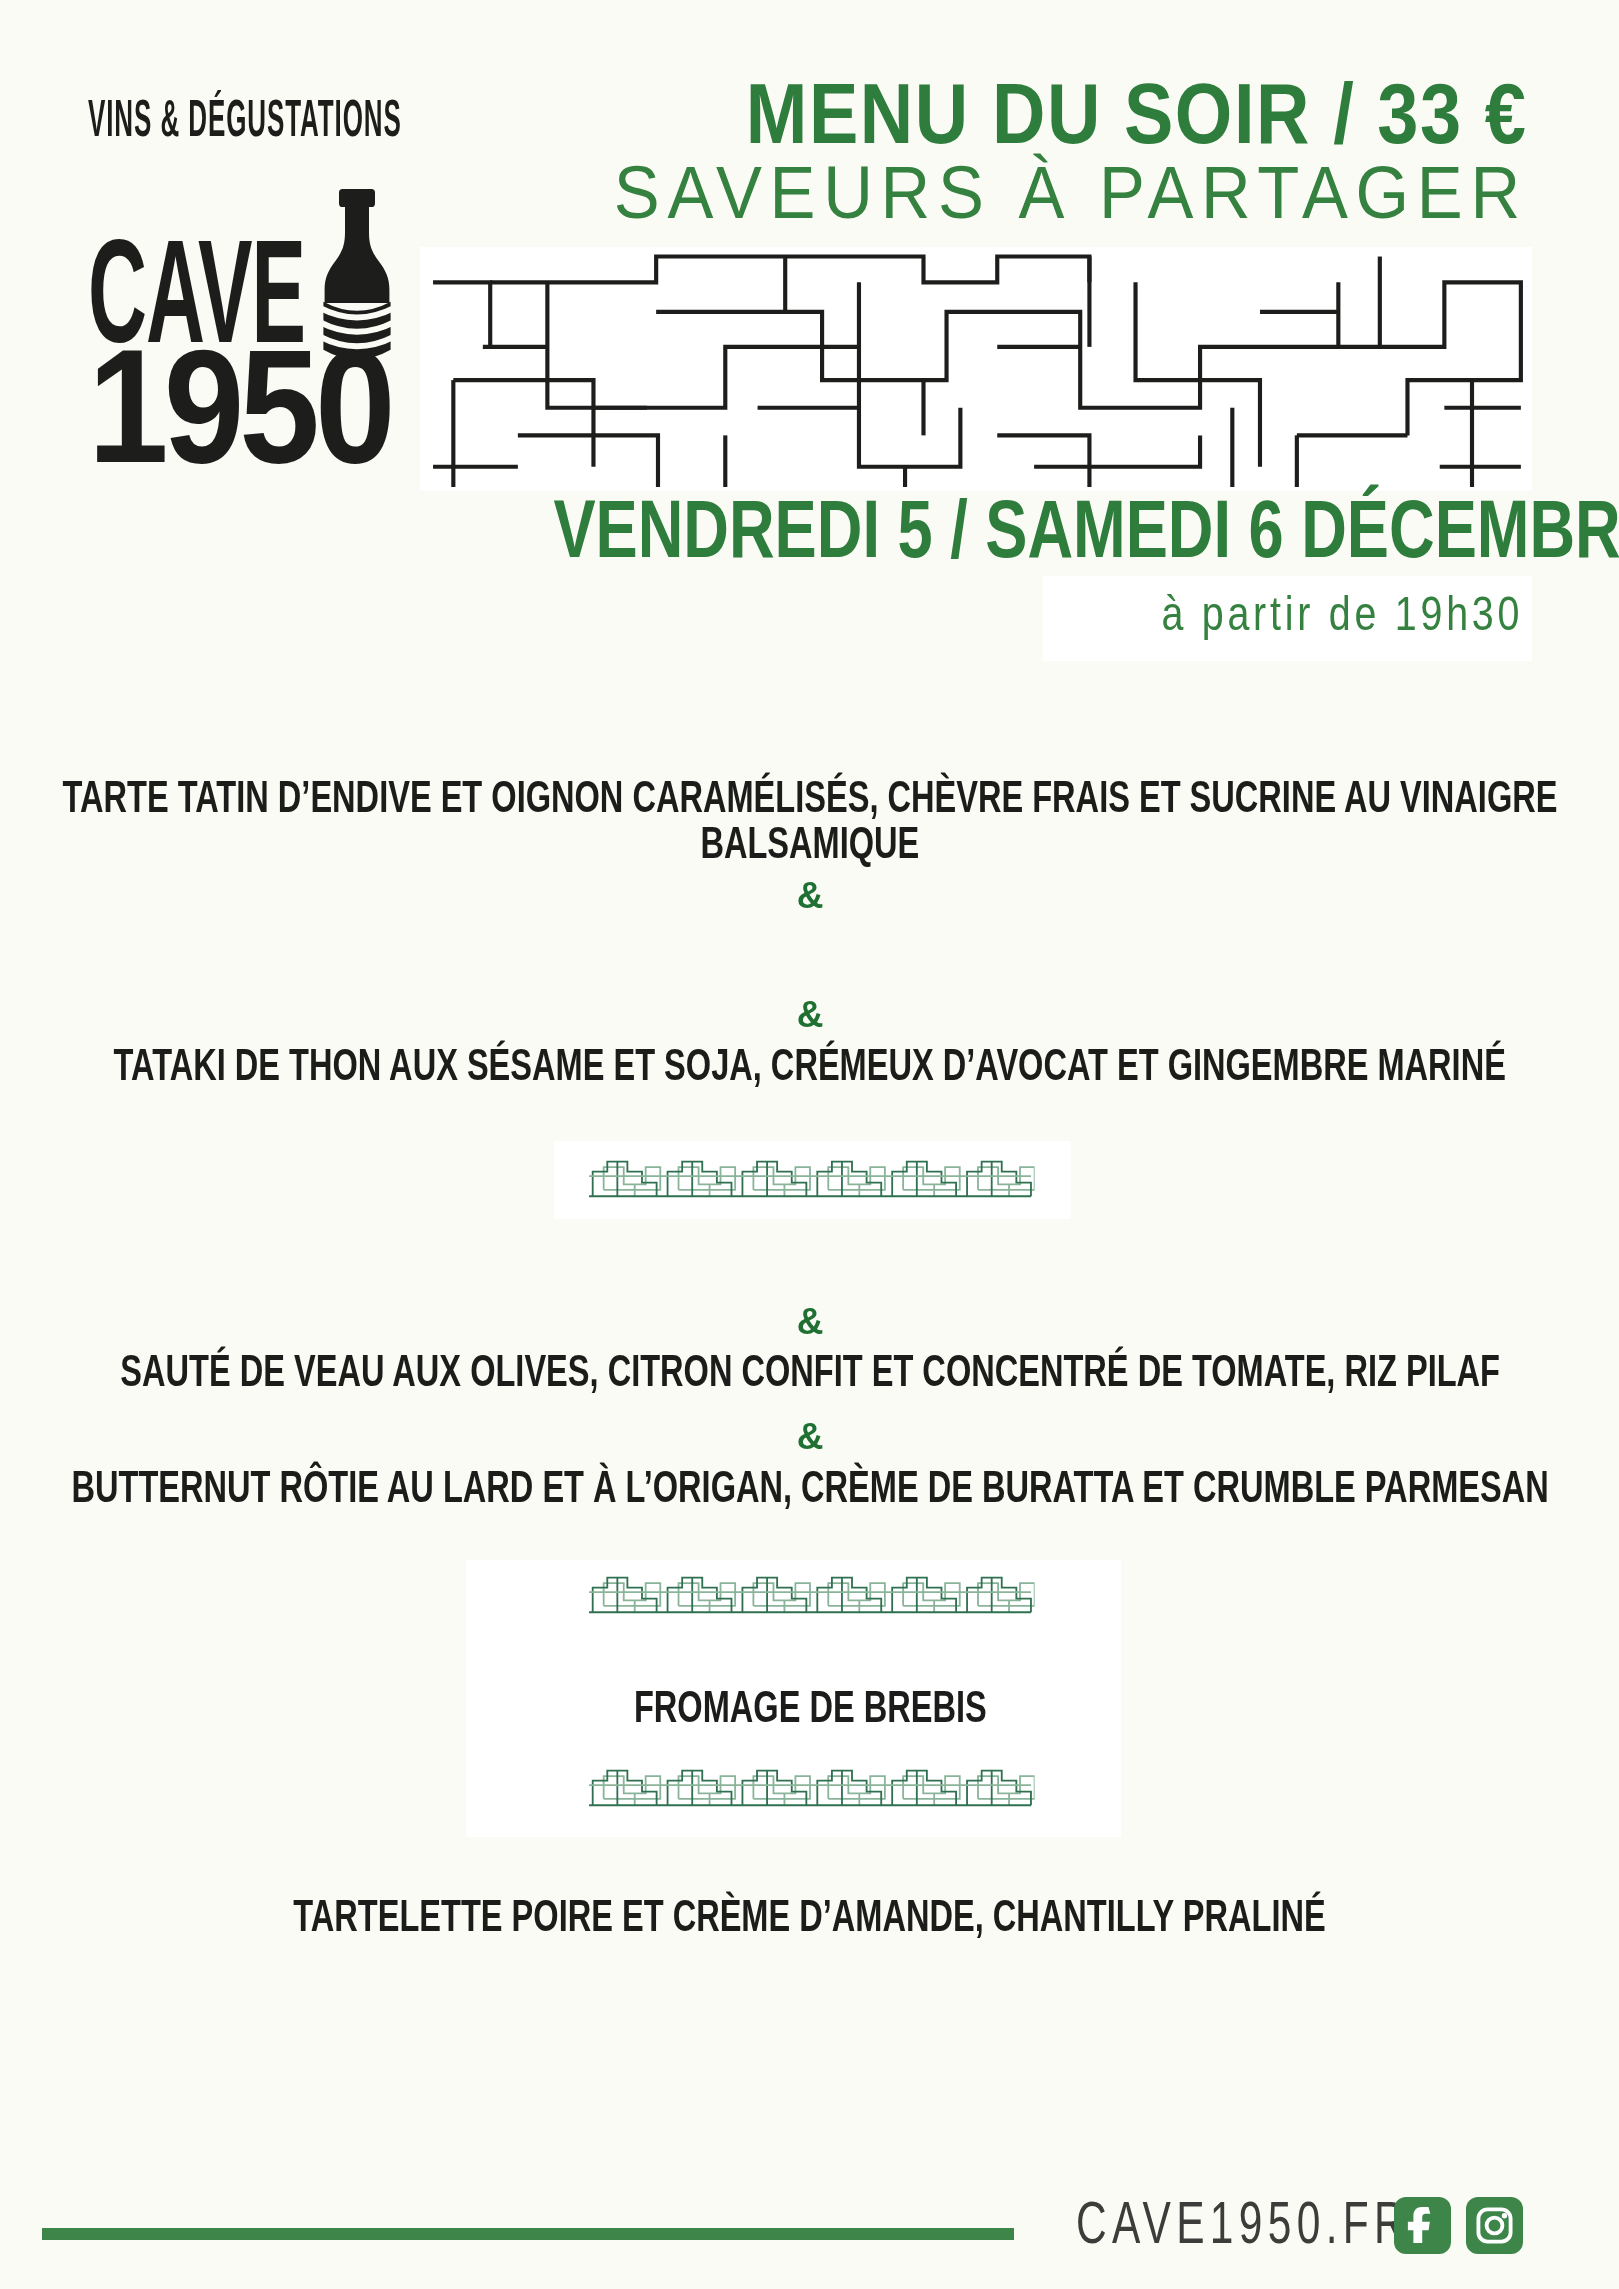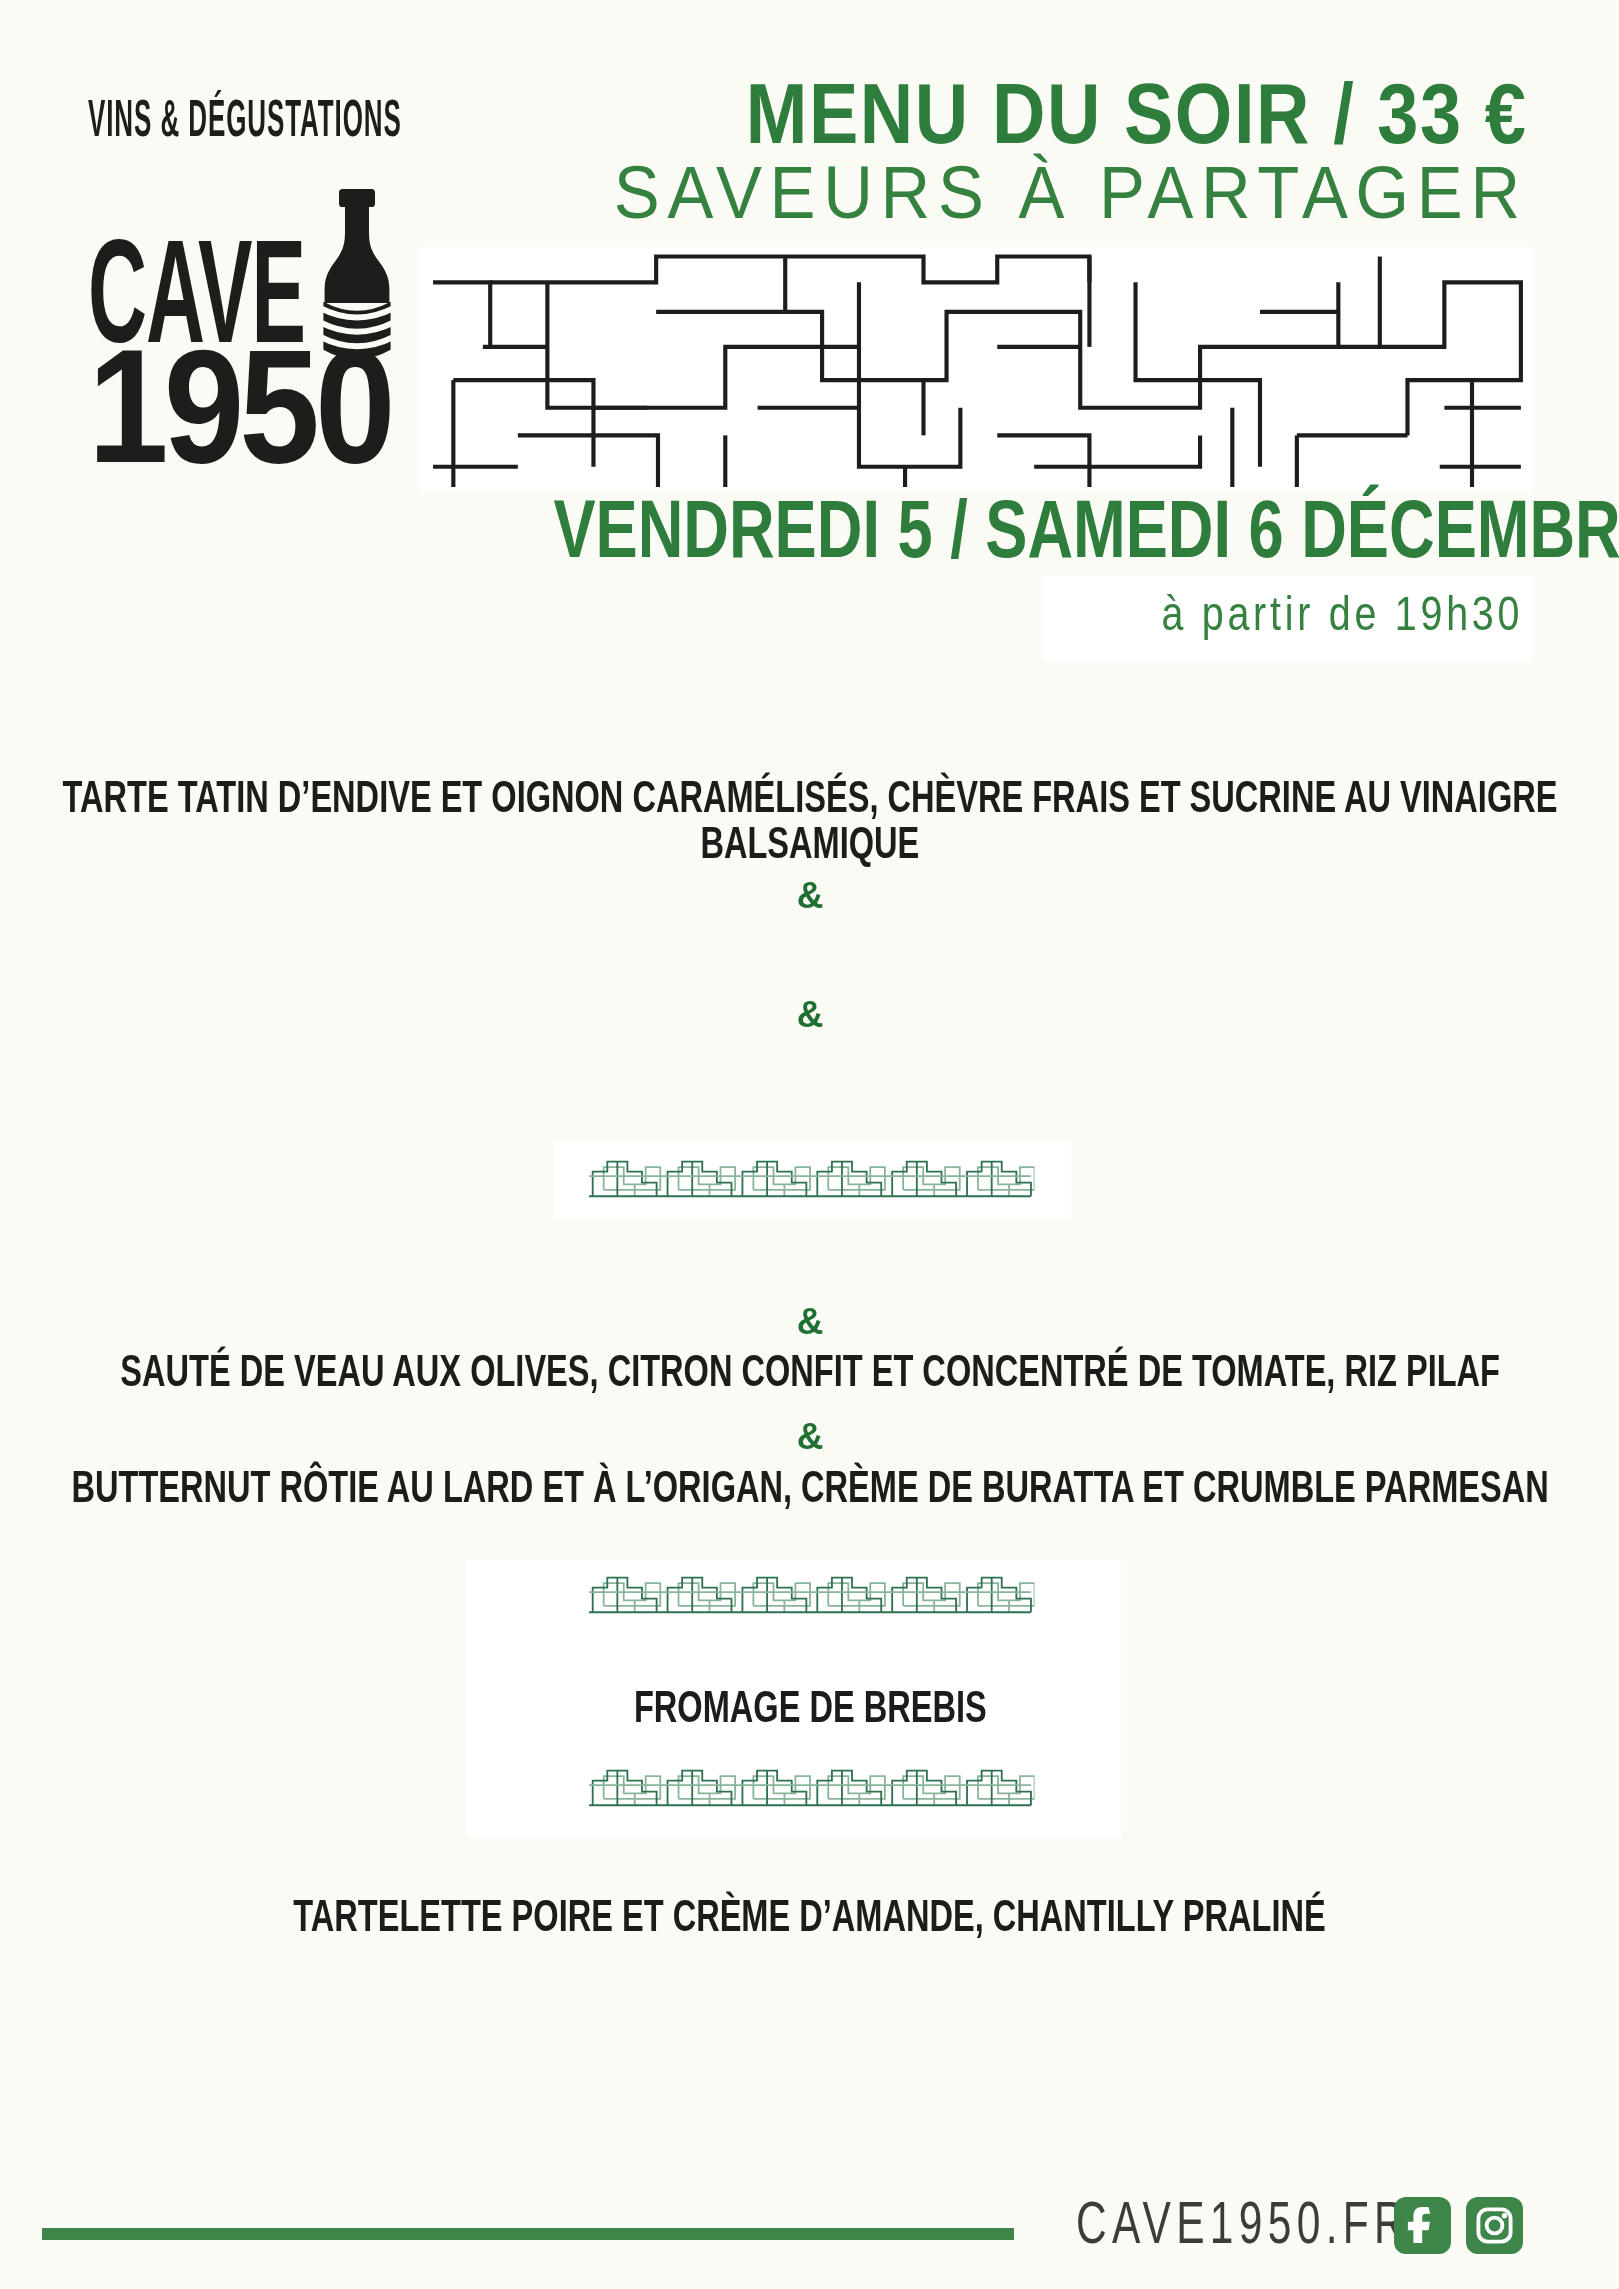--- a/index.html
+++ b/index.html
@@ -151,20 +151,23 @@
   </svg>
 
   <div class="mline" style="top:775px">
       <span>TARTE TATIN D’ENDIVE ET OIGNON CARAMÉLISÉS, CHÈVRE FRAIS ET SUCRINE AU VINAIGRE</span>
     </div>
   <div class="mline" style="top:821px">
       <span>BALSAMIQUE</span>
     </div>
   <div class="amp" style="top:877px">&amp;</div>
   <div class="amp" style="top:996px">&amp;</div>
+  <div class="mline" style="top:1043px">
+      <span>TATAKI DE THON AUX SÉSAME ET SOJA, CRÉMEUX D’AVOCAT ET GINGEMBRE MARINÉ</span>
+    </div>
 
   <svg class="divider" style="top:1157px" viewBox="0 0 492 46" width="454" height="42">
       <use href="#divsym"></use>
     </svg>
 
   <div class="amp" style="top:1303px">&amp;</div>
   <div class="mline" style="top:1349px">
       <span>SAUTÉ DE VEAU AUX OLIVES, CITRON CONFIT ET CONCENTRÉ DE TOMATE, RIZ PILAF</span>
     </div>
   <div class="amp" style="top:1418px">&amp;</div>

